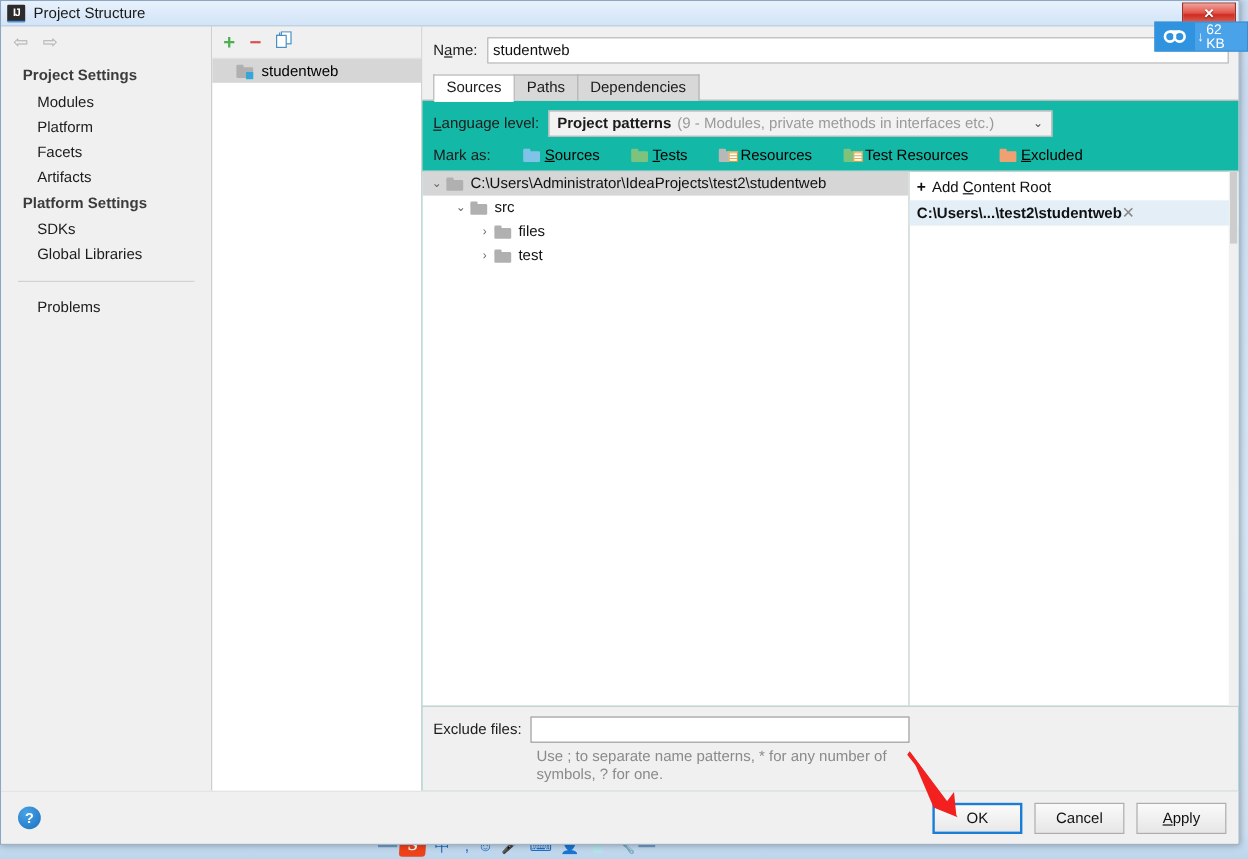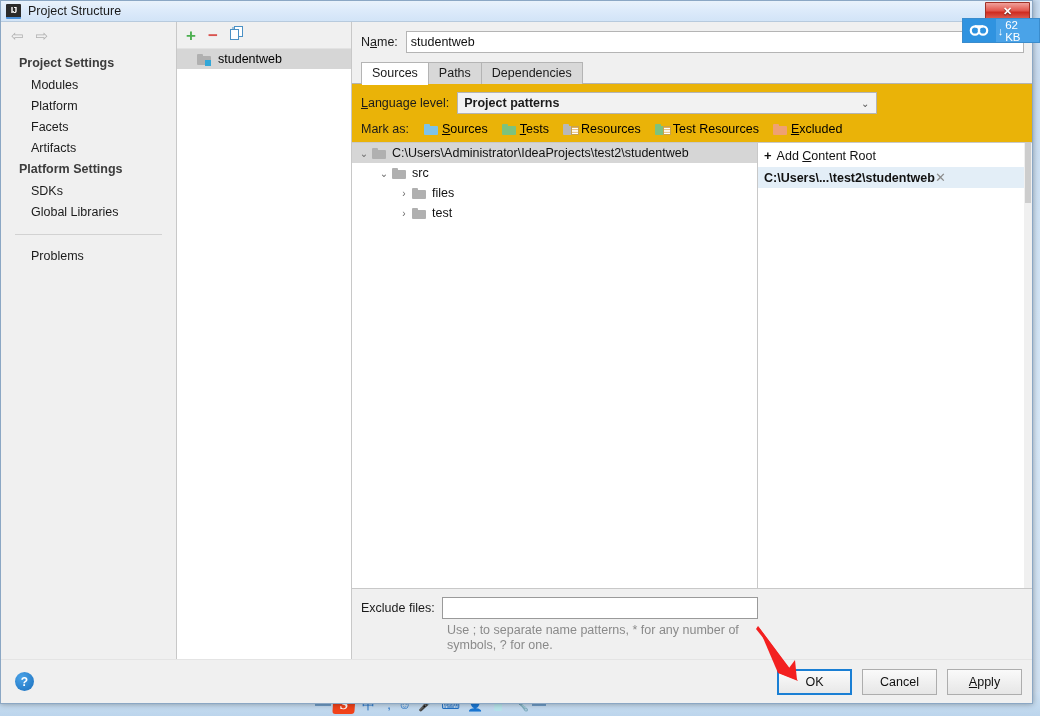--- a/index.html
+++ b/index.html
@@ -180,34 +180,34 @@
     border: 1px solid #b4b4b4; border-bottom: none;
     background: #d8d8d8; margin-right: -1px; cursor: pointer; line-height: 15px;
     position: relative; top: 1px;
   }
   .tab.active { background: #fff; z-index: 2; }
   .tab.active::after {
     content: ""; position: absolute; left: 0; right: 0; bottom: -1px; height: 2px; background: #fff;
   }
 
   #tabcontent { flex: 1; display: flex; flex-direction: column; min-height: 0;
-                border-top: none; background: #eab308; }
+                border-top: none; background: #14b8a6; }
 
   #langrow { display: flex; align-items: center; padding: 8px 9px 6px 9px; gap: 8px; }
   #langrow label { font-size: 12.5px; color: #1b1b1b; }
   #langselect {
     width: 420px; height: 22px; border: 1px solid #b4b4b4; background: #f2f2f2;
     display: flex; align-items: center; padding: 0 4px 0 6px; font-size: 12.5px;
     cursor: pointer; position: relative;
   }
   #langselect .lv-main { font-weight: bold; color: #1b1b1b; }
   #langselect .lv-desc { color: #9a9a9a; margin-left: 5px; }
   #langselect .chev { position:absolute; right: 7px; color: #555; font-size: 10px; }
 
-  #markrow { display: flex; align-items: center; padding: 2px 9px 6px 9px; gap: 6px; }
+  #markrow { display: flex; align-items: center; padding: 2px 9px 6px 9px; gap: 18px; }
   #markrow .mlabel { font-size: 12.5px; color: #1b1b1b; margin-right: 9px; }
   .markitem { display: flex; align-items: center; gap: 3px; cursor: pointer; margin-right: 8px; font-size: 12.5px;}
 
   .folder {
     width: 15px; height: 12px; position: relative; display: inline-block; flex: none;
   }
   .folder::before {
     content: ""; position: absolute; left:0; top: 1px; width: 6px; height: 3px;
     border-radius: 1px 1px 0 0;
   }
@@ -410,20 +410,21 @@
         <div class="tab">Paths</div>
         <div class="tab">Dependencies</div>
       </div>
 
       <div id="tabcontent">
 
         <div id="langrow">
           <label><u>L</u>anguage level:</label>
           <div id="langselect">
             <span class="lv-main">Project patterns</span>
+            <span class="lv-desc">(9 - Modules, private methods in interfaces etc.)</span>
             <span class="chev">⌄</span>
           </div>
         </div>
 
         <div id="markrow">
           <span class="mlabel">Mark as:</span>
 
           <div class="markitem">
             <span class="folder f-blue"></span>
             <span><u>S</u>ources</span>

